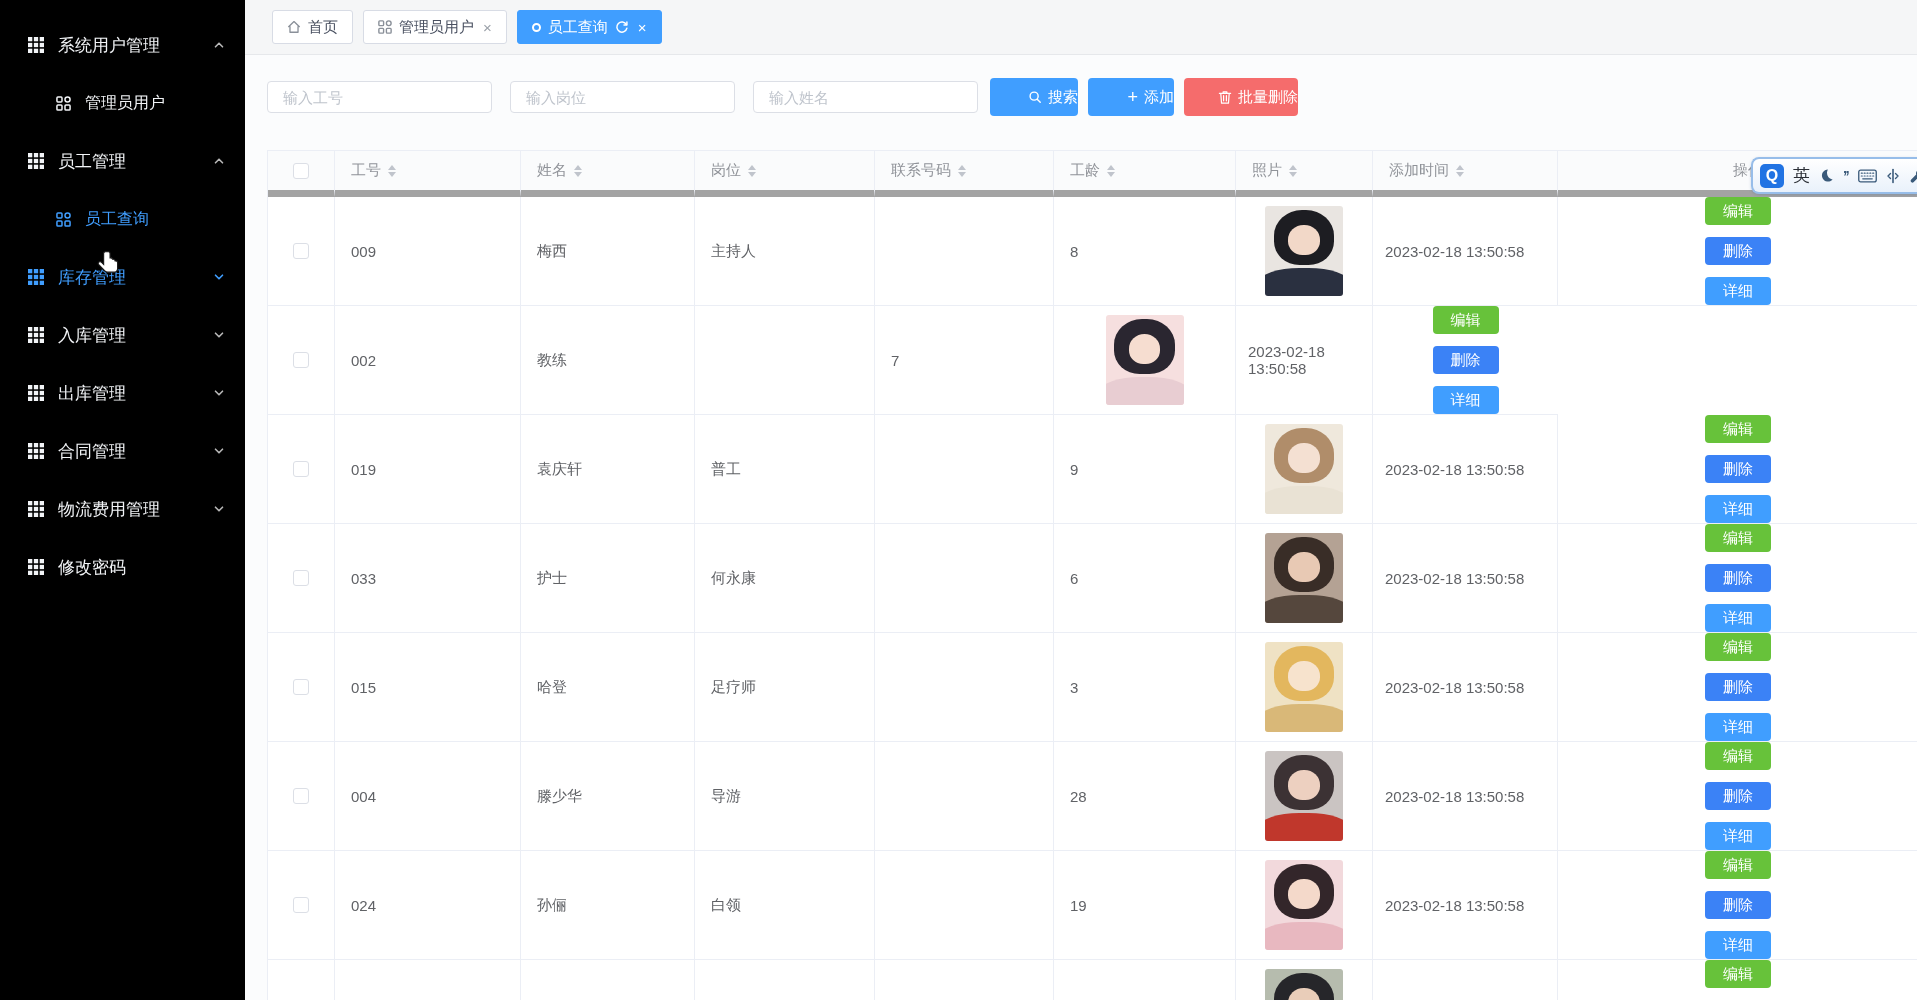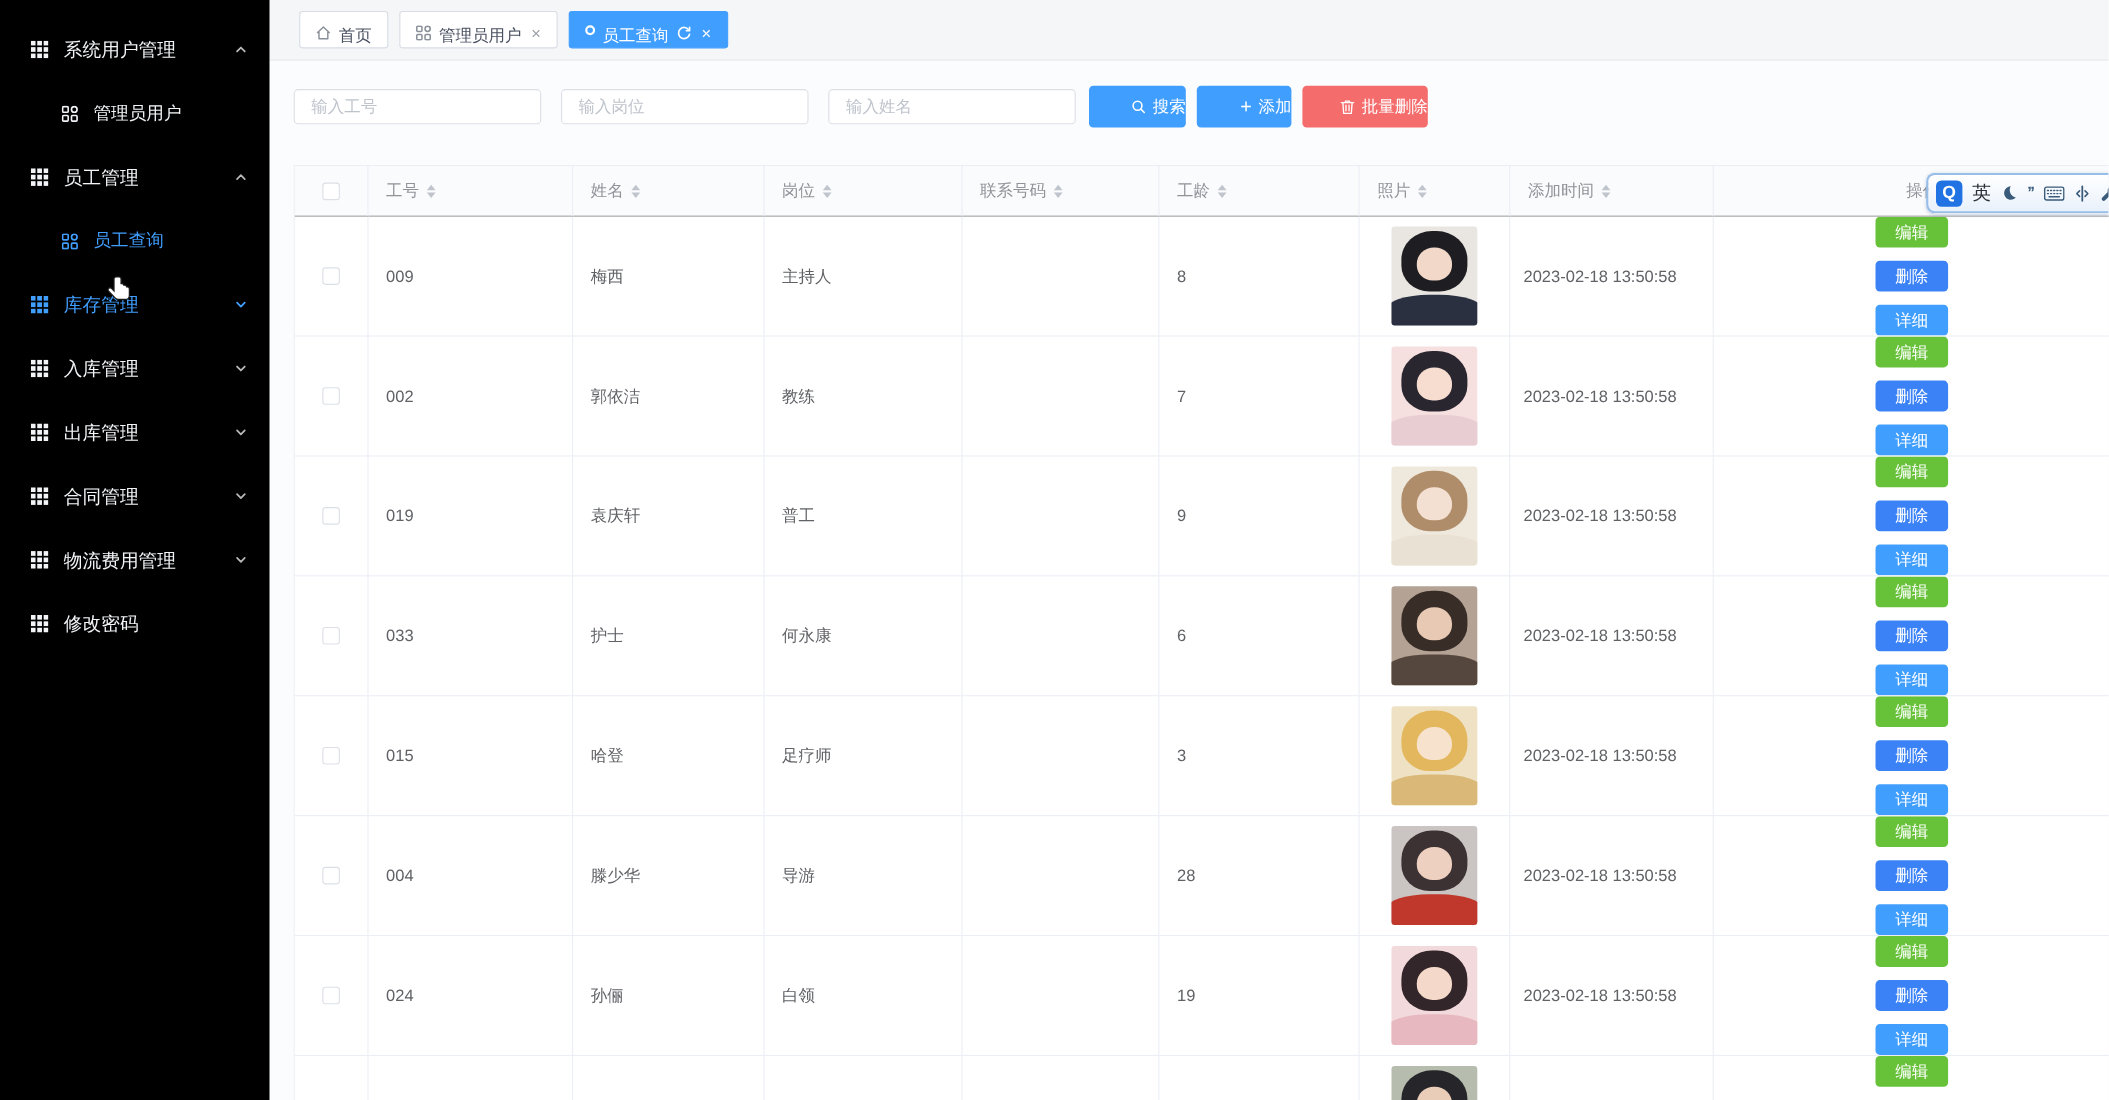--- a/index.html
+++ b/index.html
@@ -33,22 +33,22 @@
   .cursor { position:absolute; left:96px; top:250px; z-index:50; pointer-events:none; }
 
   
   .main { position:absolute; left:245px; top:0; width:1672px; height:1000px; }
 
   .tabbar {
     height:55px; background:#f5f6f7; border-bottom:1px solid #e6e8eb;
     display:flex; align-items:center; padding-left:27px; gap:10px;
   }
   .tab {
-    display:inline-flex; gap:7px;
-    height:34px; padding:12px 14px; background:#fff;
+    display:inline-flex; align-items:center; gap:7px;
+    height:34px; padding:0 14px; background:#fff;
     border:1px solid #d8dce5; border-radius:3px;
     font-size:15px; color:#495060; cursor:pointer;
   }
   .tab .x { font-size:15px; line-height:1; margin-left:2px; color:#9aa0a8; cursor:pointer; }
   .tab.active { background:#409eff; border-color:#409eff; color:#fff; }
   .tab.active .x { color:#fff; }
   .tab .dot { width:9px; height:9px; border:2px solid #fff; border-radius:50%; display:inline-block; }
   .tab .ticon { display:inline-flex; color:#8a9099; }
   .tab.active .ticon { color:#fff; }
 
@@ -76,21 +76,21 @@
     border-top:1px solid #ebeef5; border-left:1px solid #ebeef5;
   }
   .thead, .row {
     display:grid;
     grid-template-columns:67px 186px 174px 180px 179px 182px 137px 185px 360px;
   }
   .thead { height:46px; background:#fafbfc; }
   .hcell {
     position:relative; display:flex; align-items:center; padding-left:16px;
     font-size:15px; color:#909399; border-right:1px solid #ebeef5;
-    border-bottom:1px solid #a3a3a3; cursor:pointer;
+    border-bottom:7px solid #a3a3a3; cursor:pointer;
   }
   .hcell:last-child { border-right:none; }
   .hcell.ccell { justify-content:center; padding:0; }
   .hcell.nosort .hlbl { position:absolute; left:175px; }
   .caret { display:inline-flex; flex-direction:column; margin-left:7px; gap:2px; }
   .caret i { width:0; height:0; border-left:4px solid transparent; border-right:4px solid transparent; }
   .caret .up   { border-bottom:5px solid #c0c4cc; }
   .caret .down { border-top:5px solid #c0c4cc; }
 
   .row { height:109px; background:#fff; }
@@ -554,23 +554,20 @@
             <button class="abtn detail">详细</button>
           </div>
         </div>
 
         <div class="row">
           <div class="cell ccell">
             <span class="checkbox"></span>
           </div>
           <div class="cell">
             <span>002</span>
-          </div>
-          <div class="cell">
-            <span>郭依洁</span>
           </div>
           <div class="cell">
             <span>教练</span>
           </div>
           <div class="cell">
             <span></span>
           </div>
           <div class="cell">
             <span>7</span>
           </div>

